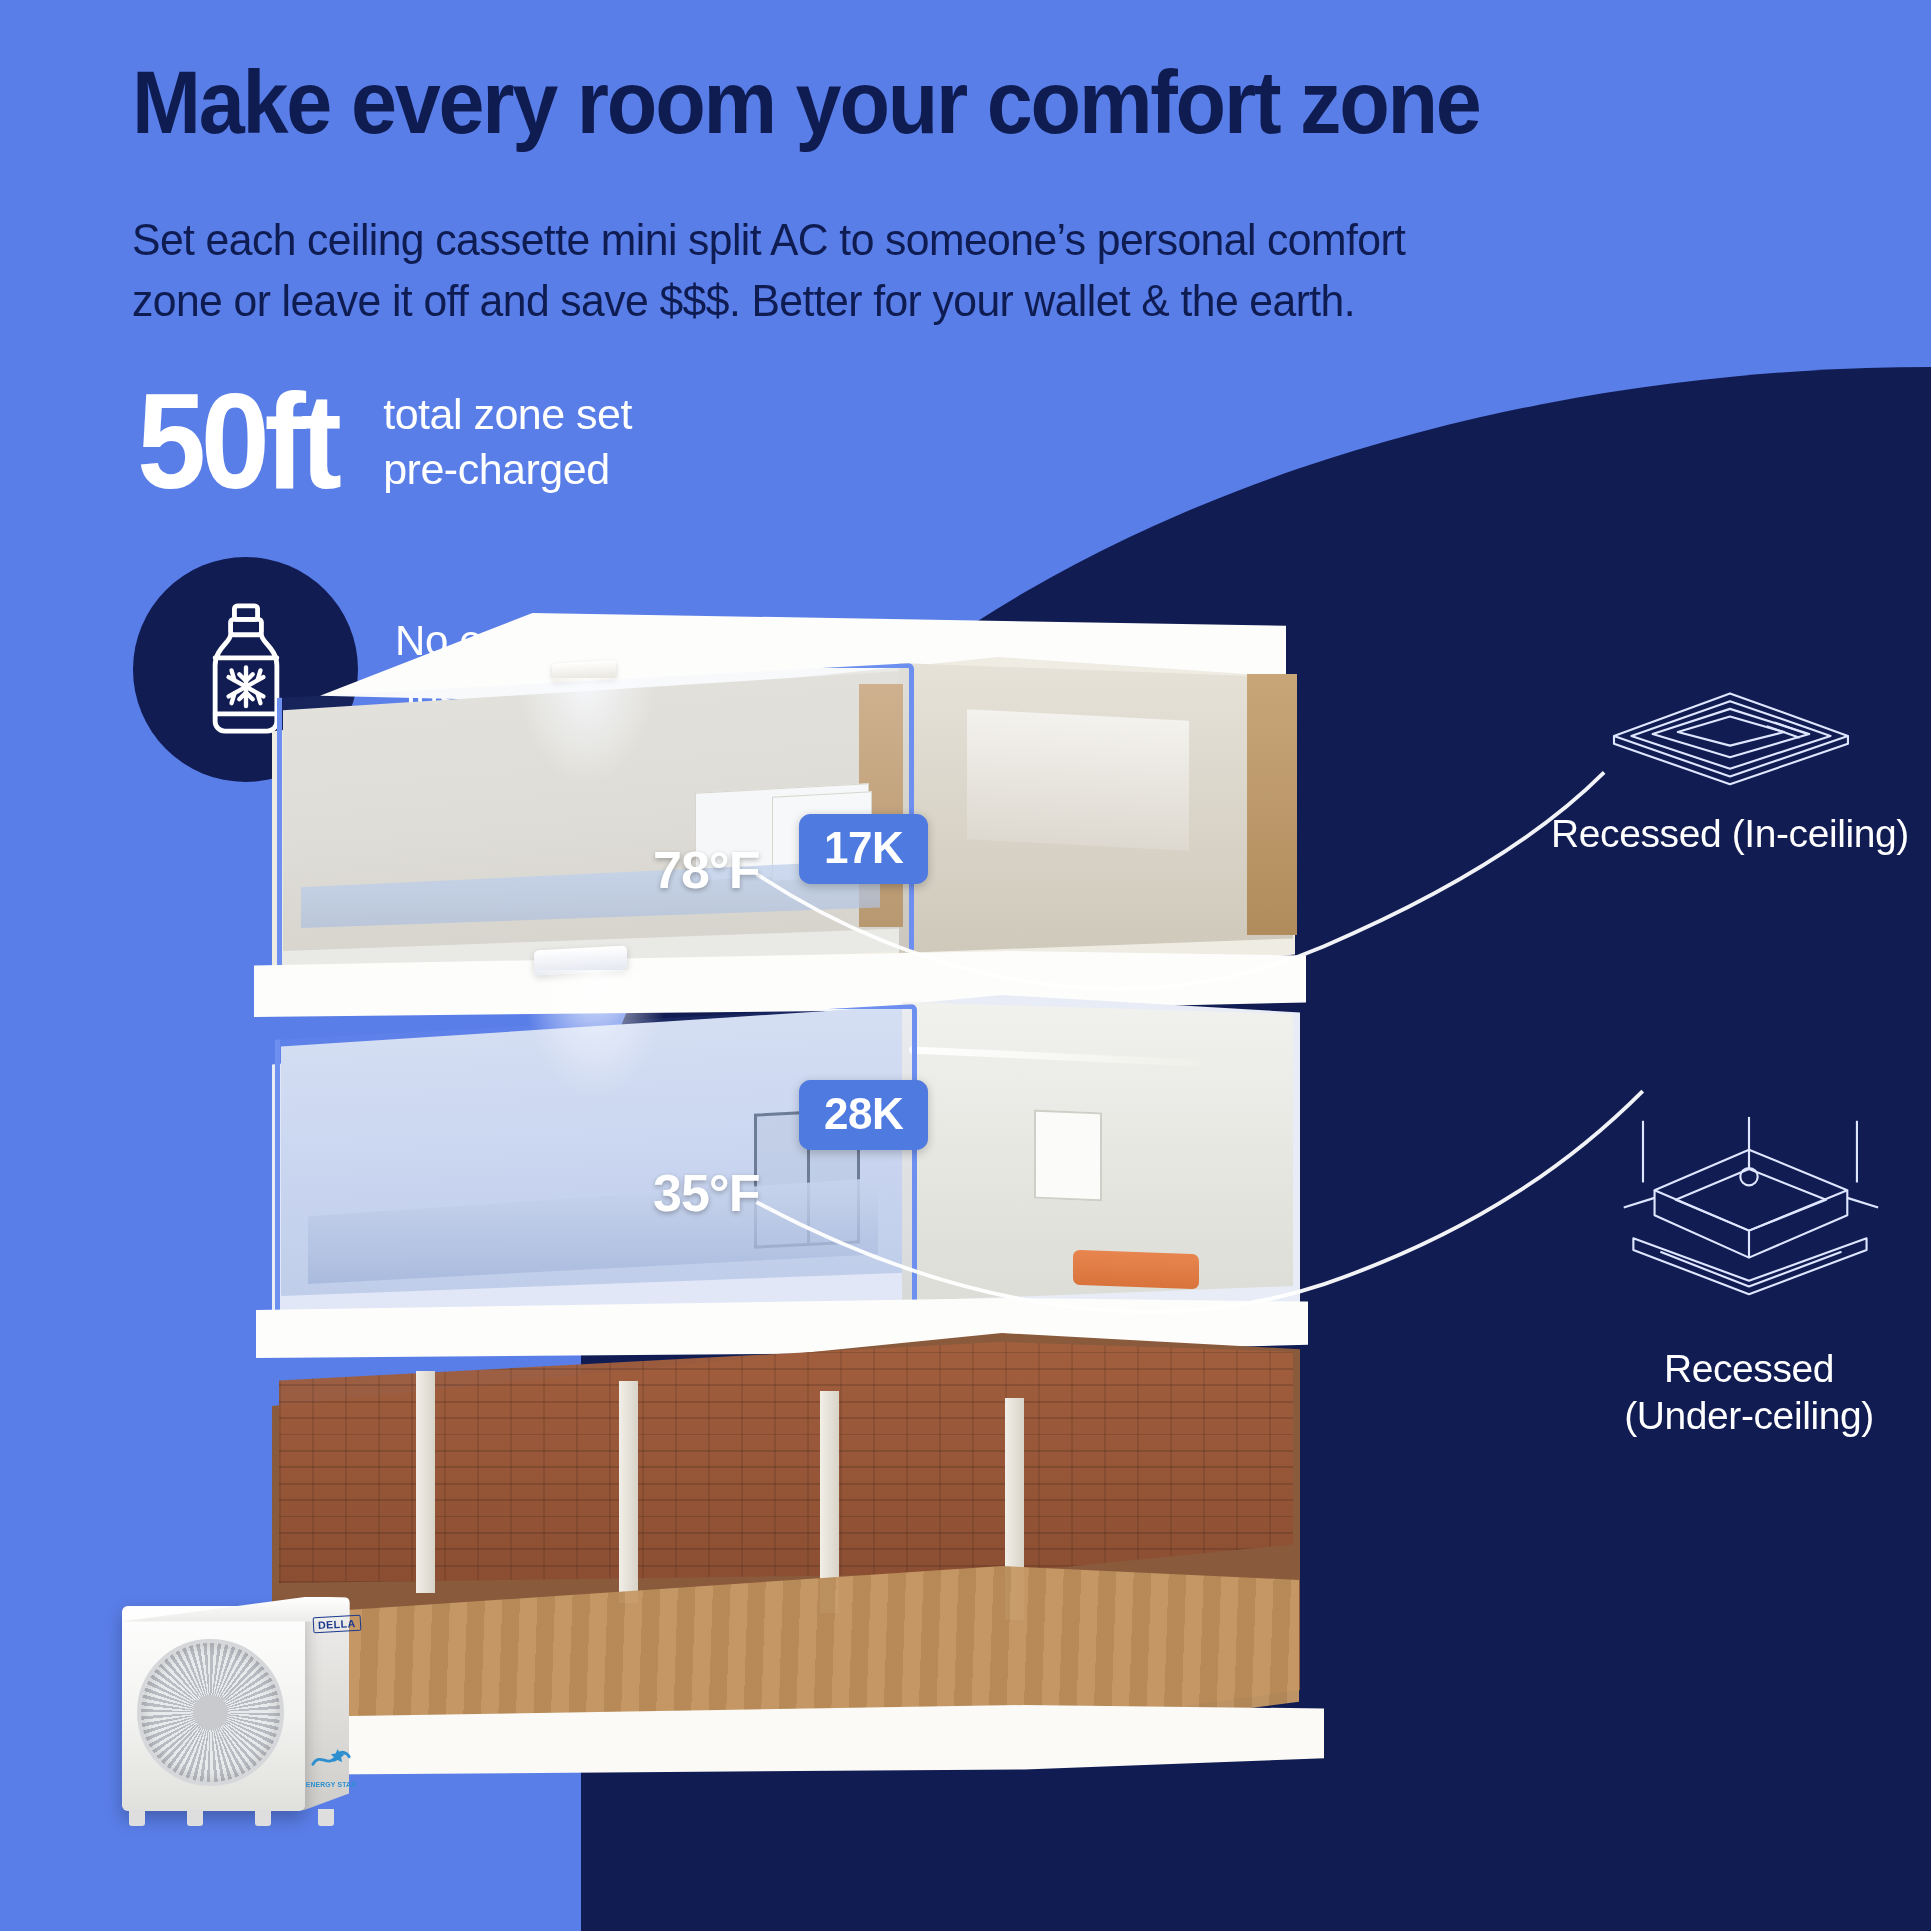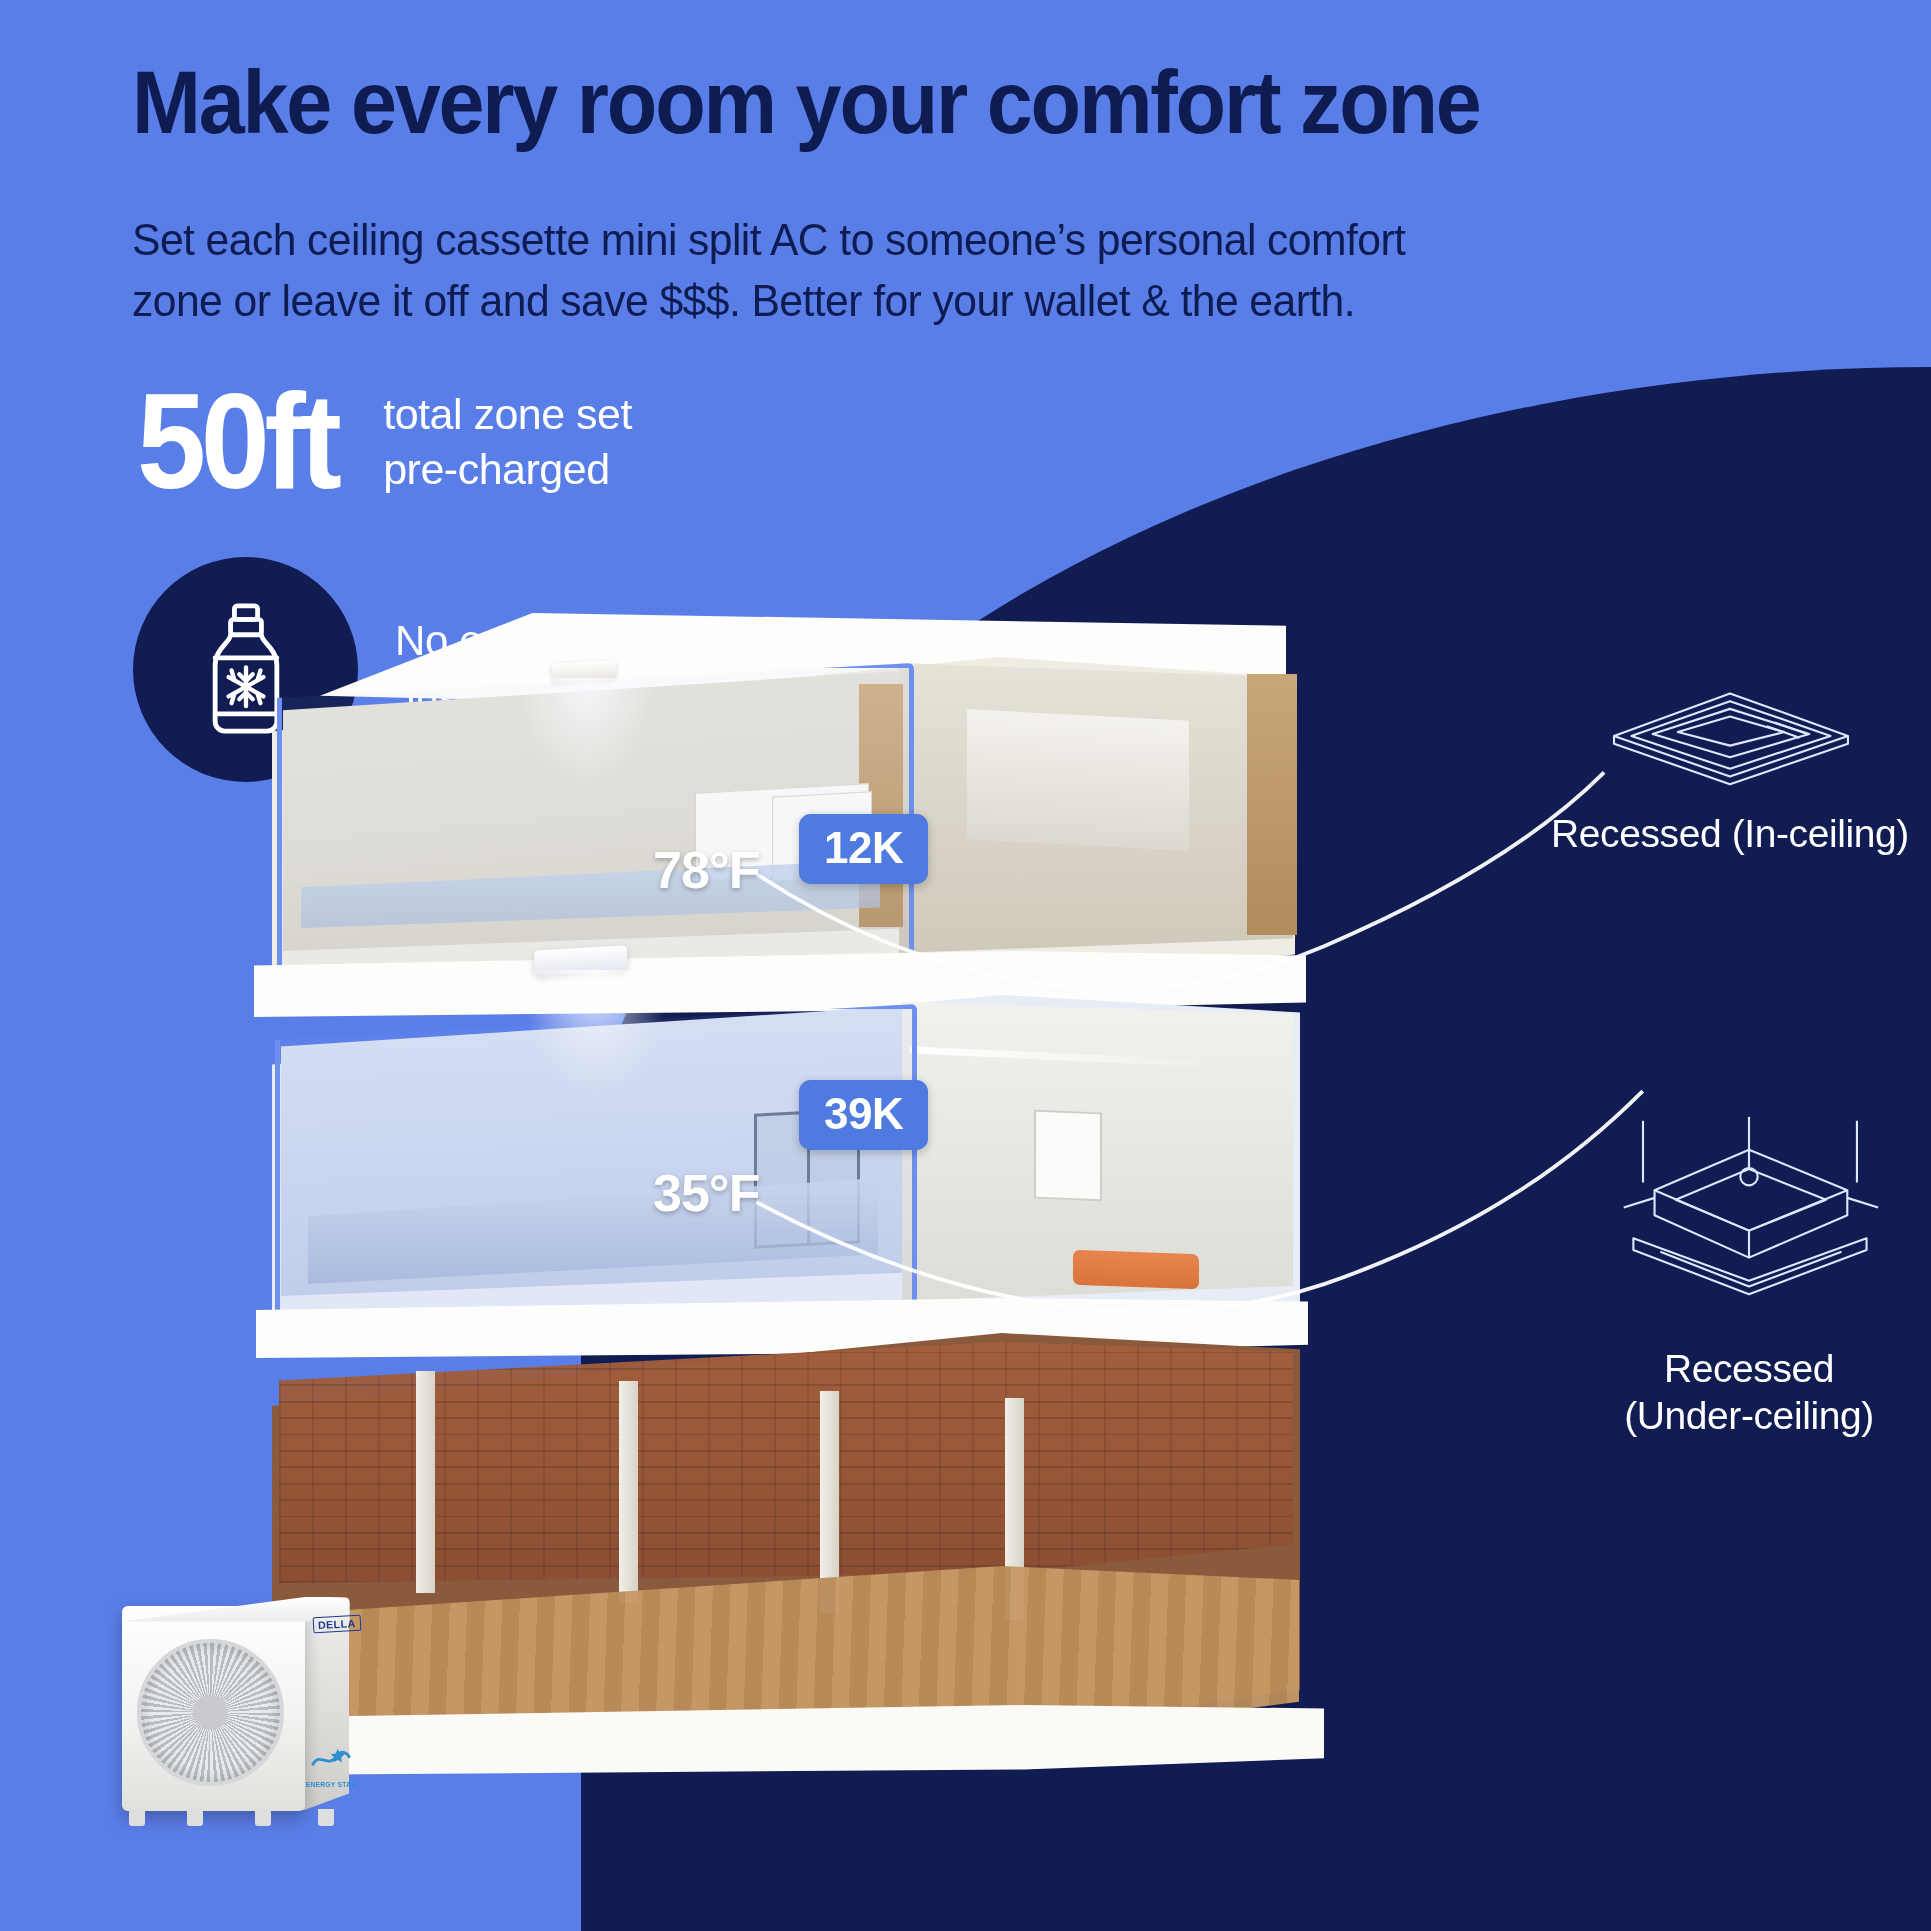--- a/index.html
+++ b/index.html
@@ -438,22 +438,22 @@
   </div>
 
   <svg class="leaders" width="1931" height="1931" viewBox="0 0 2000 2000">
     <path d="M742 905 C 900 1010, 1120 1070, 1330 980 C 1470 920, 1560 860, 1620 800" stroke="#ffffff" stroke-width="4" fill="none" opacity=".95"></path>
     <path d="M742 1245 C 900 1330, 1120 1400, 1330 1330 C 1490 1275, 1590 1200, 1660 1130" stroke="#ffffff" stroke-width="4" fill="none" opacity=".95"></path>
   </svg>
 
   <div class="temp" id="temp-78">78°F</div>
   <div class="temp" id="temp-75">35°F</div>
 
-  <div class="badge" id="badge-12k">12K</div>
-  <div class="badge" id="badge-23k">39K</div>
+  <div class="badge" id="badge-12k">17K</div>
+  <div class="badge" id="badge-23k">28K</div>
 
   <div class="callout" id="callout-recessed">
     <span>
       <svg width="290" height="116" viewBox="0 0 300 120" fill="none" stroke="#dfe6ff" stroke-width="2.2" stroke-linejoin="round">
         <path d="M30 62 L150 18 L272 62 L150 104 Z"></path>
         <path d="M48 62 L150 26 L254 62 L150 96 Z"></path>
         <path d="M70 60 L150 34 L232 60 L150 84 Z"></path>
         <path d="M96 58 L150 42 L206 58 L150 72 Z"></path>
         <line x1="196" y1="48" x2="230" y2="60"></line>
         <line x1="188" y1="52" x2="222" y2="64"></line>

